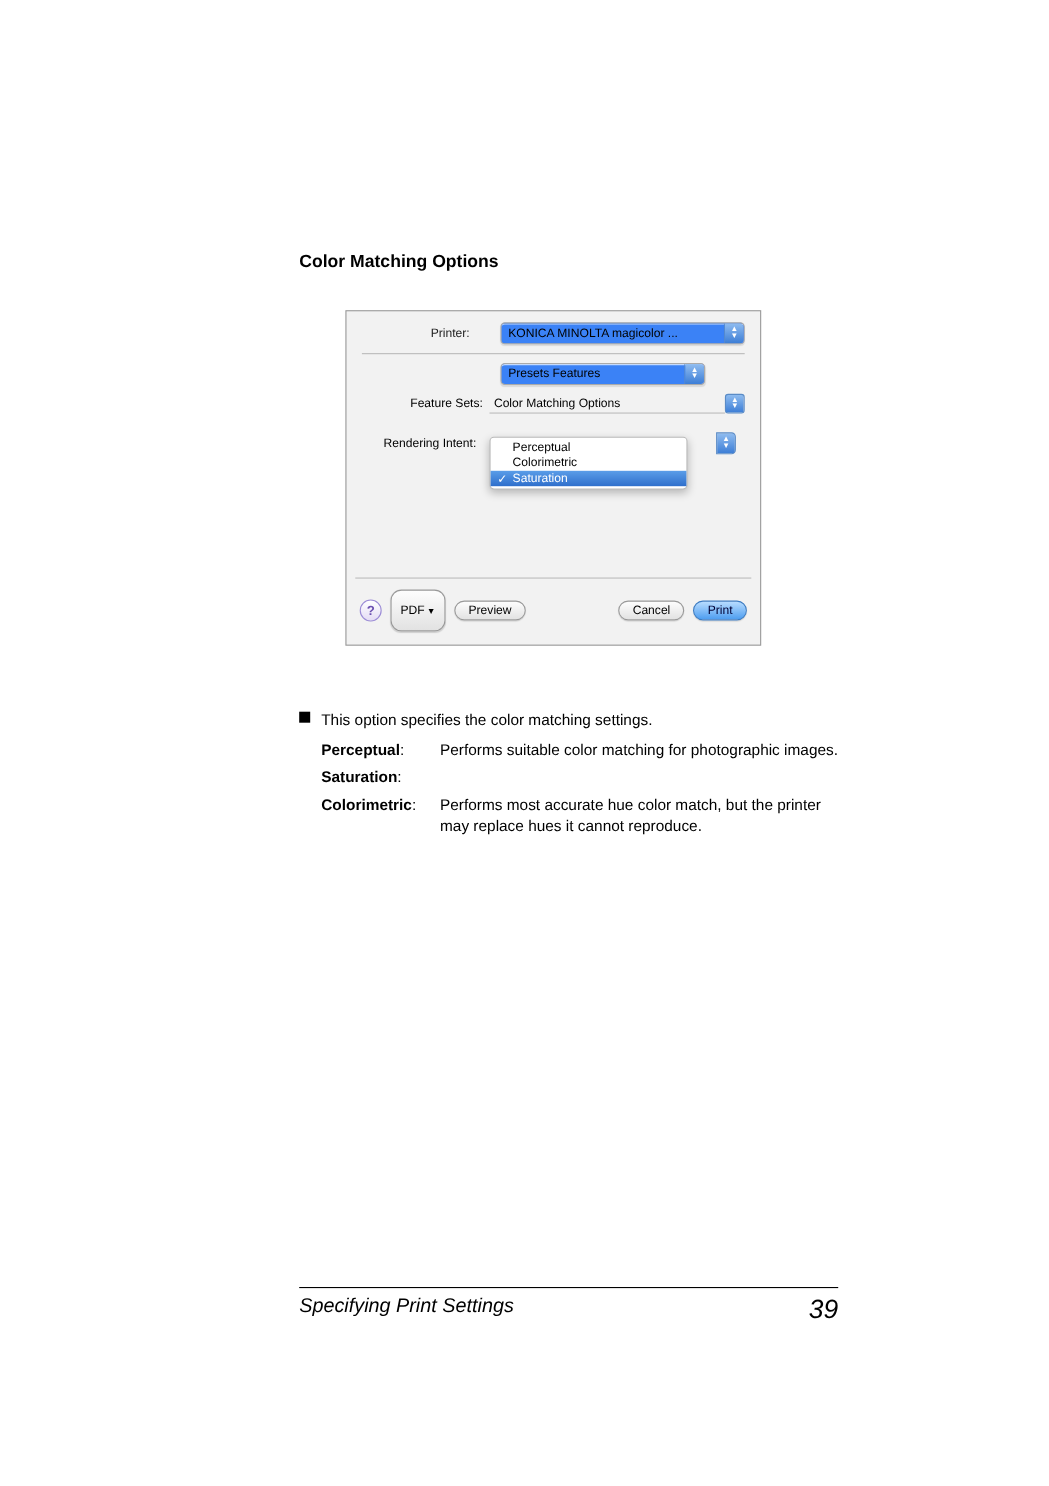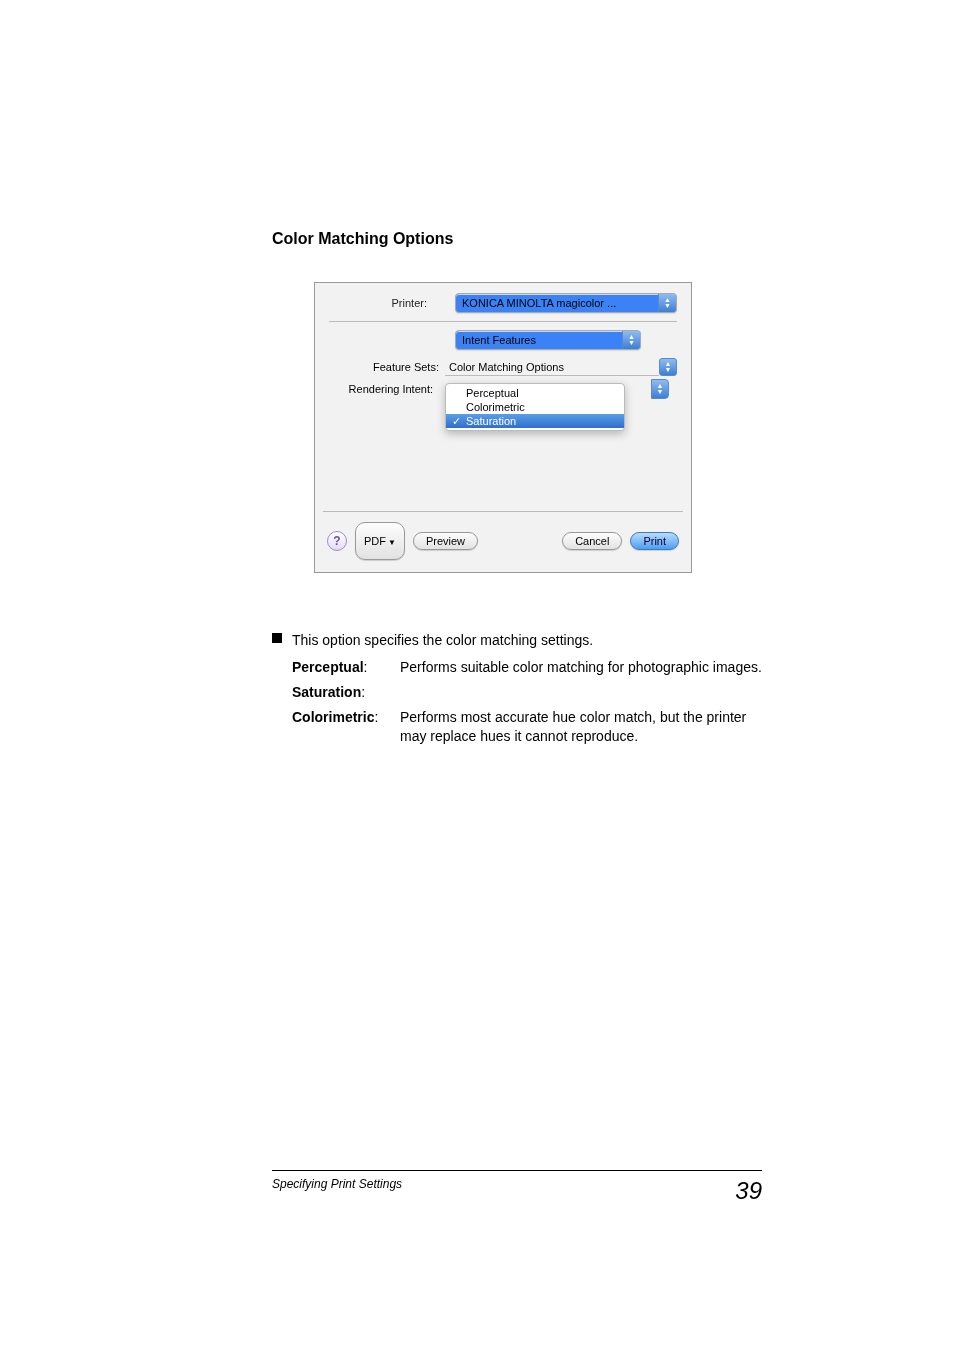--- a/index.html
+++ b/index.html
@@ -70,21 +70,21 @@
       flex-direction: column;
       align-items: center;
       justify-content: center;
       font-size: 7px;
       color: #fff;
       line-height: 6px;
     }
     .sel-btn::before { content: "▲"; }
     .sel-btn::after { content: "▼"; }
     .hr { border-top: 1px solid #bbb; margin: 4px 0 8px 0; }
-    .row-feature { display: flex; align-items: center; margin-bottom: 4px; }
+    .row-feature { display: flex; align-items: center; margin-bottom: 18px; }
     .row-feature .lbl-f {
       width: 116px; text-align: right; padding-right: 6px;
     }
     .feature-sel {
       flex: 1; display: flex; align-items: center;
     }
     .feature-text {
       flex: 1;
       background: transparent;
       padding: 2px 4px;
@@ -205,21 +205,21 @@
       bottom: 146px;
       left: 272px;
       right: 192px;
       border-top: 1px solid #000;
       padding-top: 6px;
       display: flex;
       justify-content: space-between;
       font-style: italic;
       font-family: Arial, Helvetica, sans-serif;
     }
-    .page-footer .pf-left { font-size: 12px; }
+    .page-footer .pf-left { font-size: 18px; }
     .page-footer .pf-right { font-size: 24px; }
   </style>
 </head>
 <body>
 
 <div class="page">
 
   <div class="section-heading">Color Matching Options</div>
 
   <div class="dialog-wrap">
@@ -233,21 +233,21 @@
             <div class="sel-btn"></div>
           </div>
         </div>
 
 
         <div class="hr"></div>
 
         <div class="row">
           <div class="lbl"></div>
           <div class="sel" style="width:186px; flex:none;">
-            <div class="sel-text">Intent Features</div>
+            <div class="sel-text">Presets Features</div>
             <div class="sel-btn"></div>
           </div>
         </div>
 
         <div class="row-feature">
           <div class="lbl-f">Feature Sets:</div>
           <div class="feature-sel">
             <div class="feature-text">Color Matching Options</div>
             <div class="sel-btn" style="height:18px; border-radius:3px; border:1px solid #5a8bc6;"></div>
           </div>

